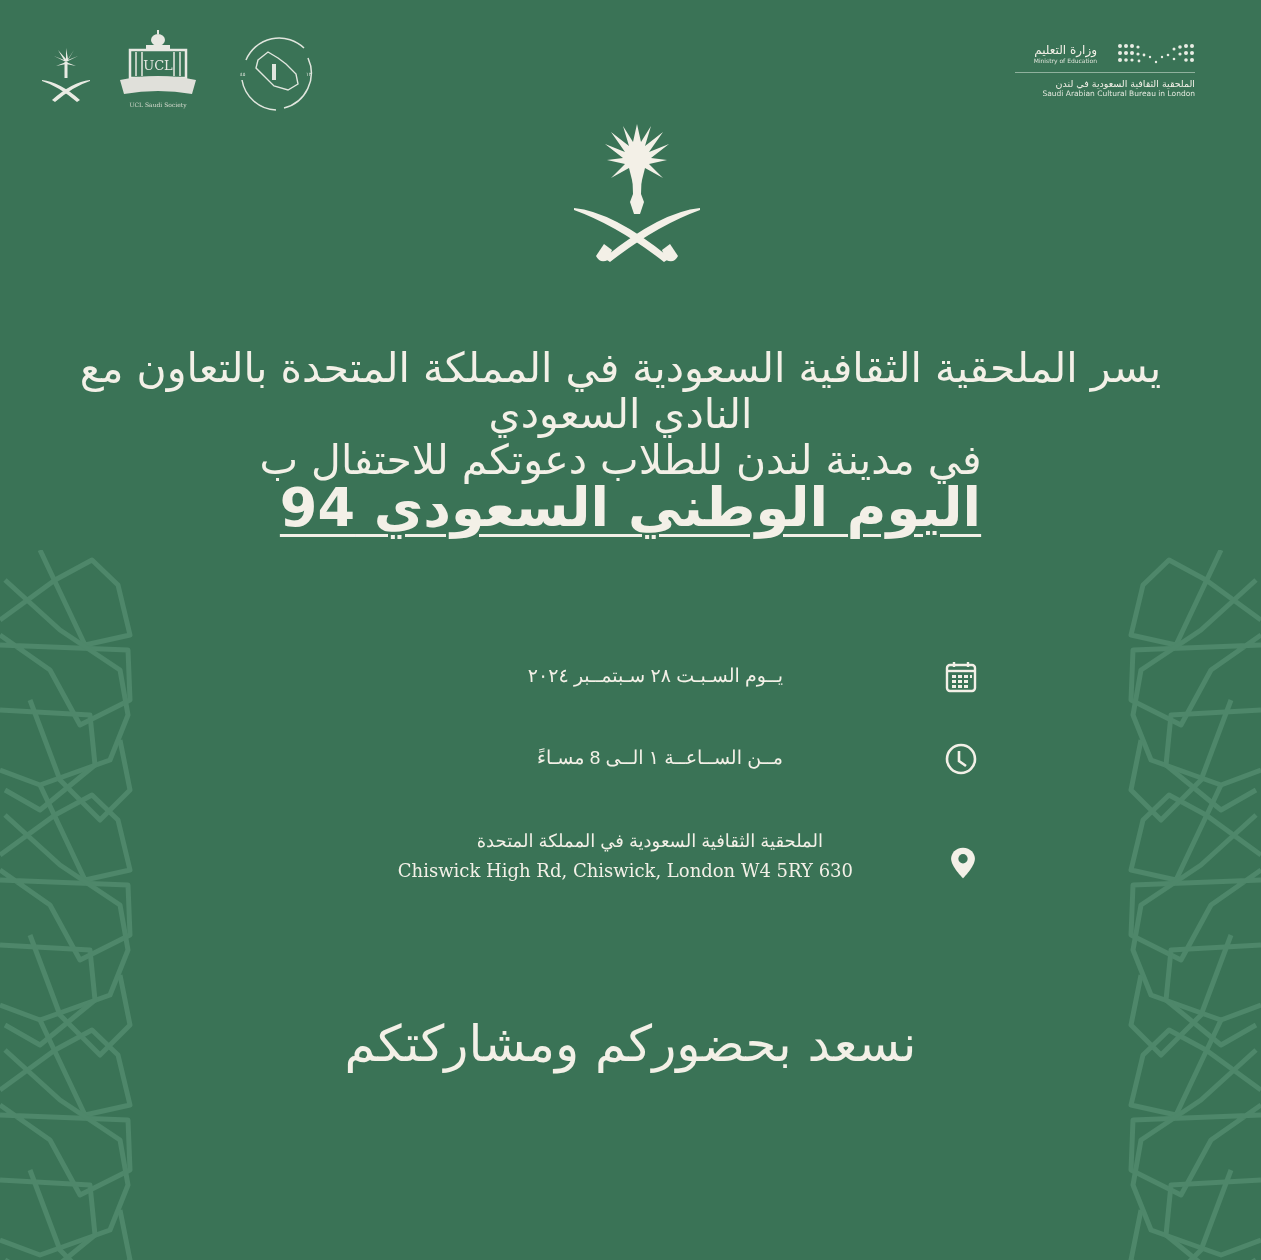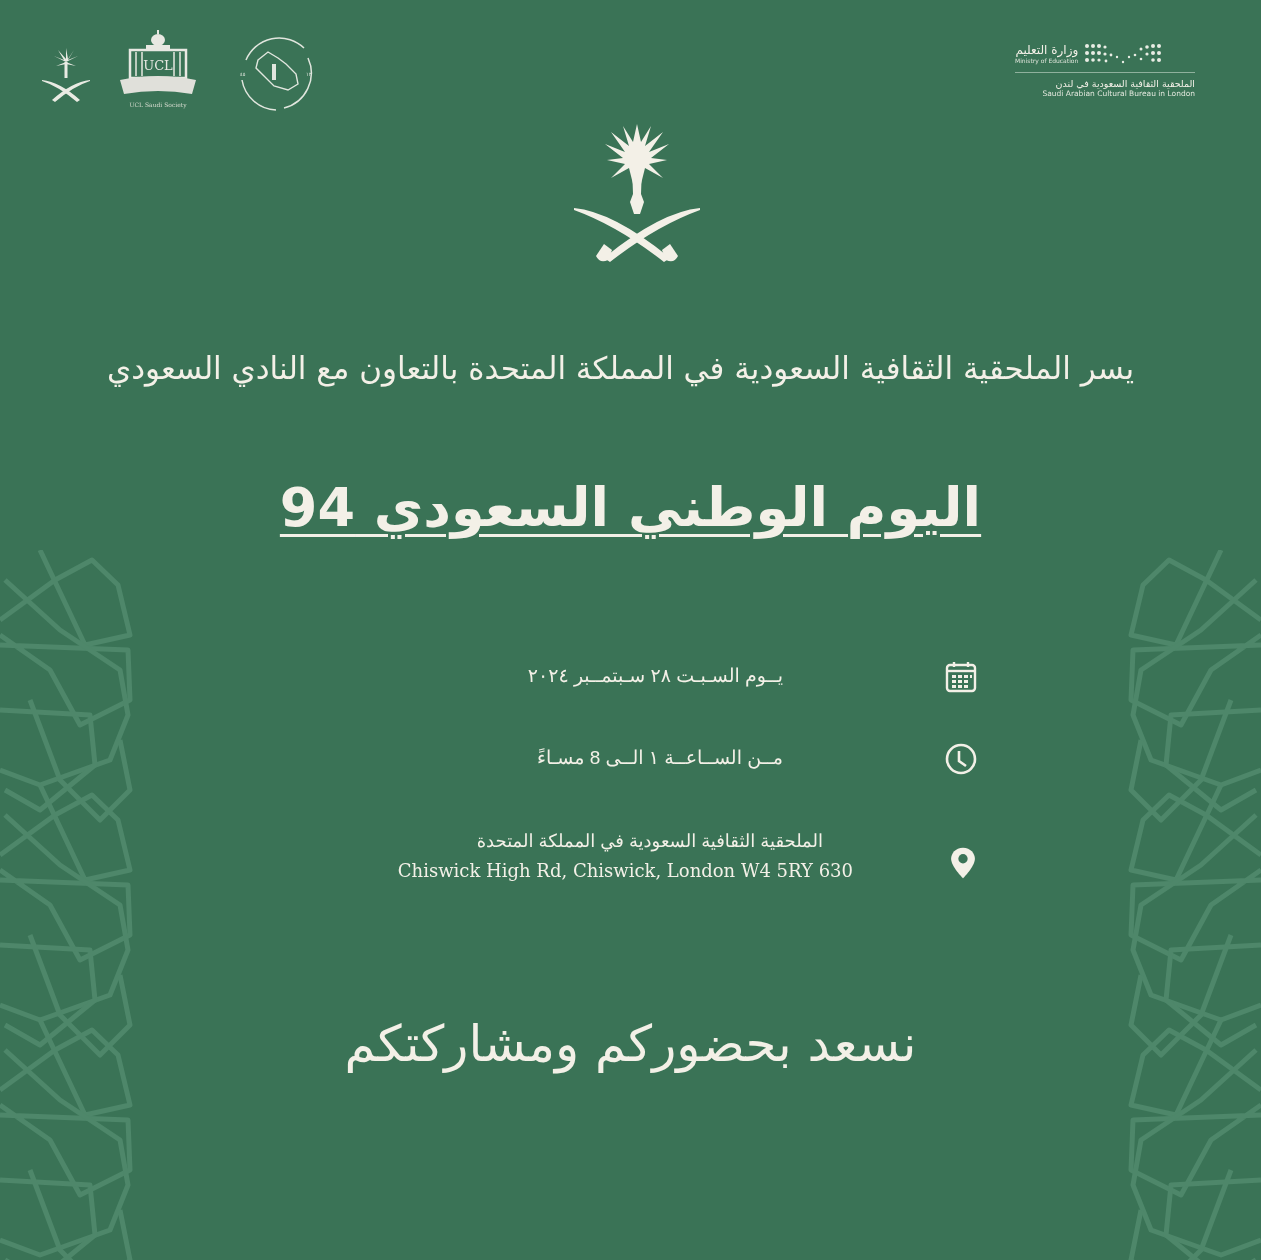--- a/index.html
+++ b/index.html
@@ -12,29 +12,29 @@
   }
   .pattern { position:absolute; top:550px; width:150px; height:710px; }
   .pattern.left { left:0; }
   .pattern.right { right:0; }
   .logo { position:absolute; }
   .emblem-small { left:40px; top:48px; width:52px; height:56px; }
   .ucl { left:116px; top:28px; width:84px; height:80px; }
   .ucl-caption { position:absolute; left:0; right:0; bottom:0; font-size:6px; text-align:center; color:#d6dccf; }
   .map-logo { left:234px; top:30px; width:84px; height:86px; }
   .moe { right:66px; top:42px; width:180px; height:80px; text-align:right; }
-  .moe-top { display:flex; align-items:center; gap:6px; }
+  .moe-top { display:flex; justify-content:flex-end; align-items:center; gap:20px; }
   .moe-ar { font-family:"DejaVu Sans", sans-serif; font-size:12px; line-height:13px; }
   .moe-en { font-family:"DejaVu Sans", sans-serif; font-size:6px; color:#dde3d9; }
   .moe-line { height:1px; background:#8fb19d; margin:6px 0 5px 0; }
   .moe-bureau-ar { font-family:"DejaVu Sans", sans-serif; font-size:9.5px; }
   .moe-bureau-en { font-family:"DejaVu Sans", sans-serif; font-size:7.5px; color:#e3e8de; }
   .main-emblem { position:absolute; left:574px; top:122px; width:126px; height:142px; }
   .intro { position:absolute; left:40px; right:60px; top:345px; text-align:center; direction:rtl;
-    font-family:"DejaVu Sans", sans-serif; font-size:31px; line-height:46px; }
+    font-family:"DejaVu Sans", sans-serif; font-size:41px; line-height:46px; }
   .title { position:absolute; left:0; right:0; top:468px; text-align:center; direction:rtl;
     font-family:"DejaVu Sans", sans-serif; font-size:54px; line-height:80px;font-weight:bold; }
   .title span { text-decoration:underline; text-decoration-thickness:3px; text-underline-offset:8px; }
   .info-icon { position:absolute; width:34px; height:34px; }
   .info-text { position:absolute; direction:rtl; text-align:right; font-family:Liberation Sans, sans-serif; font-size:19px; }
   .date-text { right:478px; top:664px; letter-spacing:1px; }
   .time-text { right:478px; top:746px; letter-spacing:1px; }
   .loc-ar { right:438px; top:830px; font-size:18px; }
   .loc-en { right:408px; top:860px; direction:ltr; font-family:"DejaVu Serif", serif; font-size:18px; }
   .closing { position:absolute; left:0; right:0; top:1004px; text-align:center; direction:rtl;
@@ -150,20 +150,21 @@
   </g>
   <path d="M58 44 L68 44 L67 72 L70 80 L66 92 L60 92 L56 80 L59 72 Z"></path>
   <path d="M0 86 Q40 90 96 136 L90 140 Q44 104 0 88 Z"></path>
   <path d="M126 86 Q86 90 30 136 L36 140 Q82 104 126 88 Z"></path>
   <path d="M30 122 L22 134 Q26 142 34 138 L38 128 Z"></path>
   <path d="M96 122 L104 134 Q100 142 92 138 L88 128 Z"></path>
 </svg>
 
 <div class="intro">
   <div>يسر الملحقية الثقافية السعودية في المملكة المتحدة بالتعاون مع النادي السعودي</div>
+  <div>في مدينة لندن للطلاب دعوتكم للاحتفال ب</div>
 </div>
 
 <div class="title">
   <span>اليوم الوطني السعودي 94</span>
 </div>
 
 <svg class="info-icon" style="left:944px; top:660px;" viewBox="0 0 34 34" fill="none" stroke="#f3f0e7" stroke-width="2.4">
   <rect x="3" y="5" width="28" height="26" rx="3"></rect>
   <line x1="3" y1="11" x2="31" y2="11"></line>
   <line x1="10" y1="2" x2="10" y2="7"></line>

